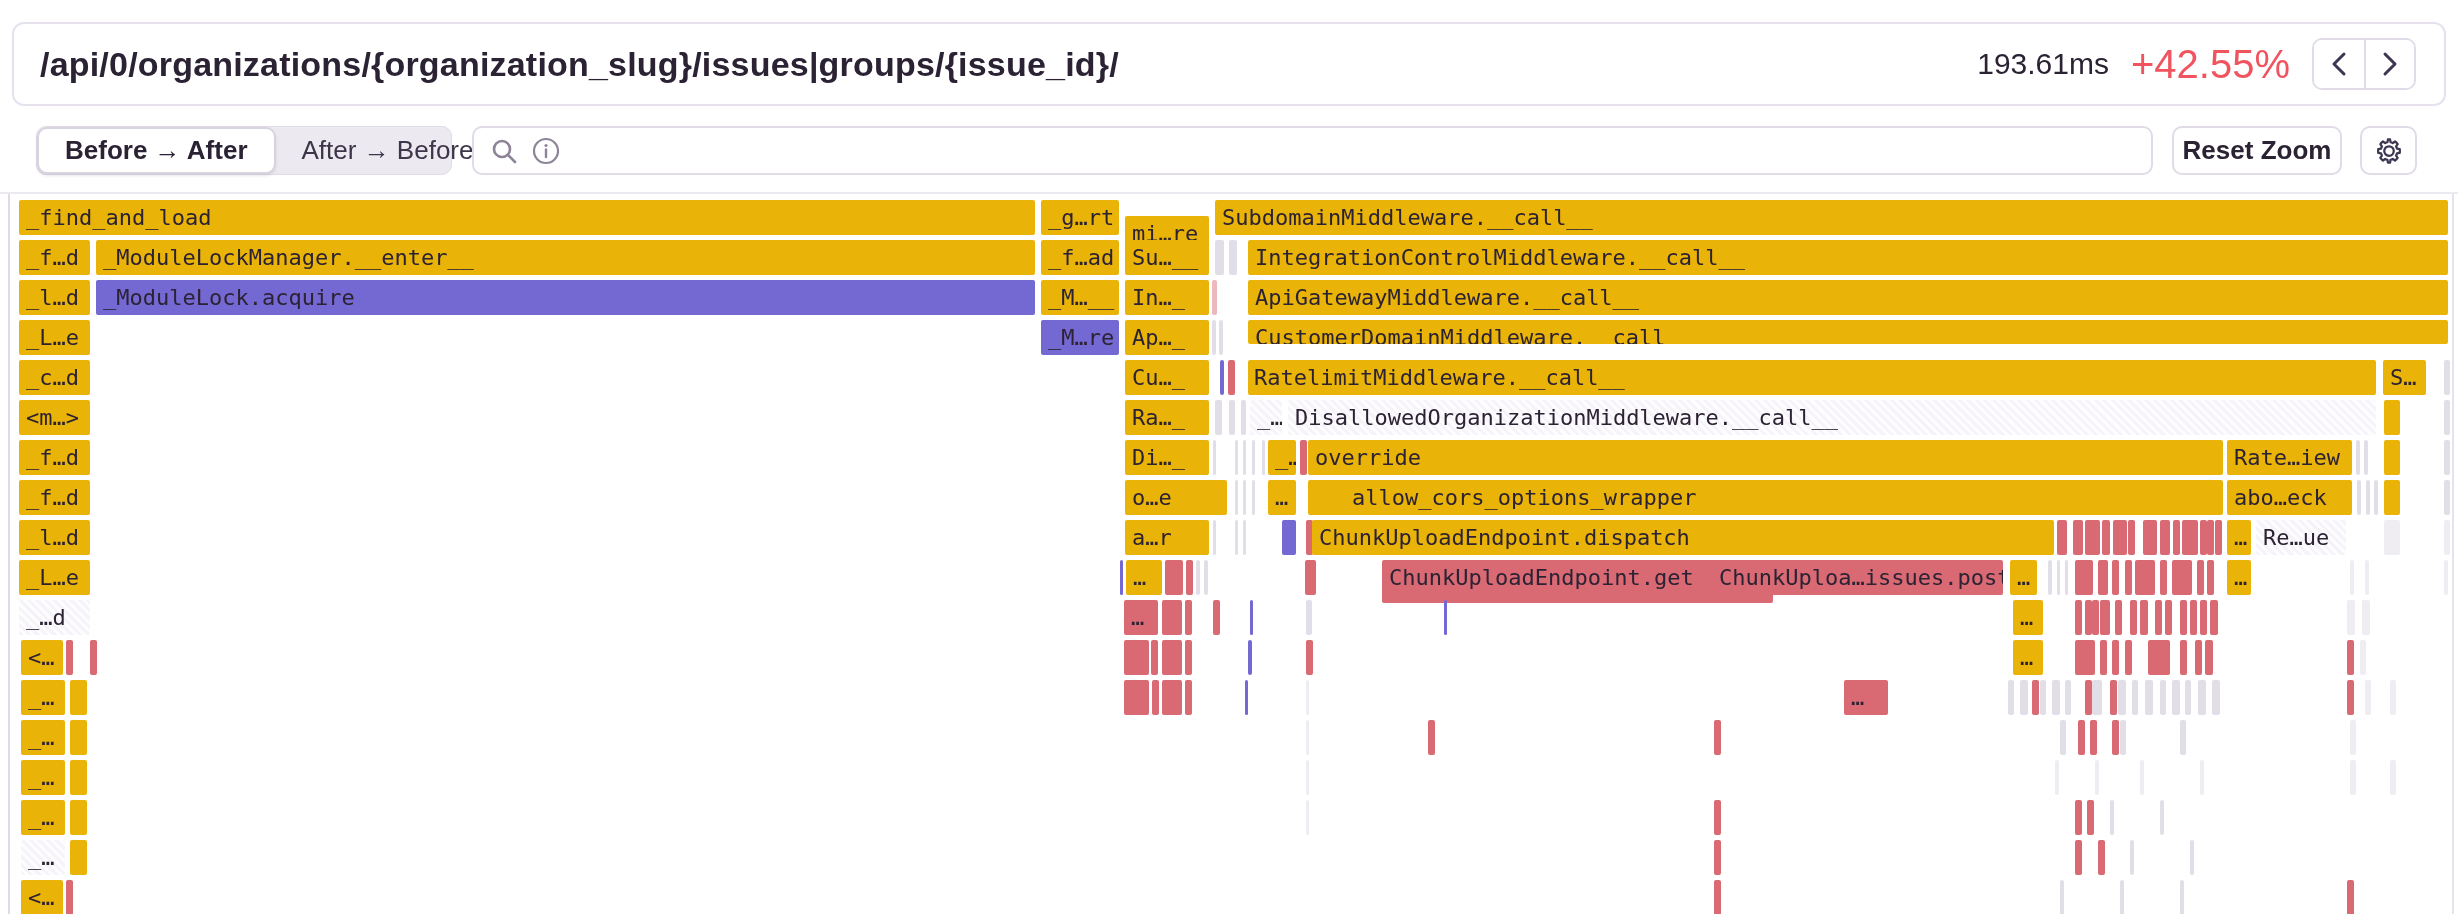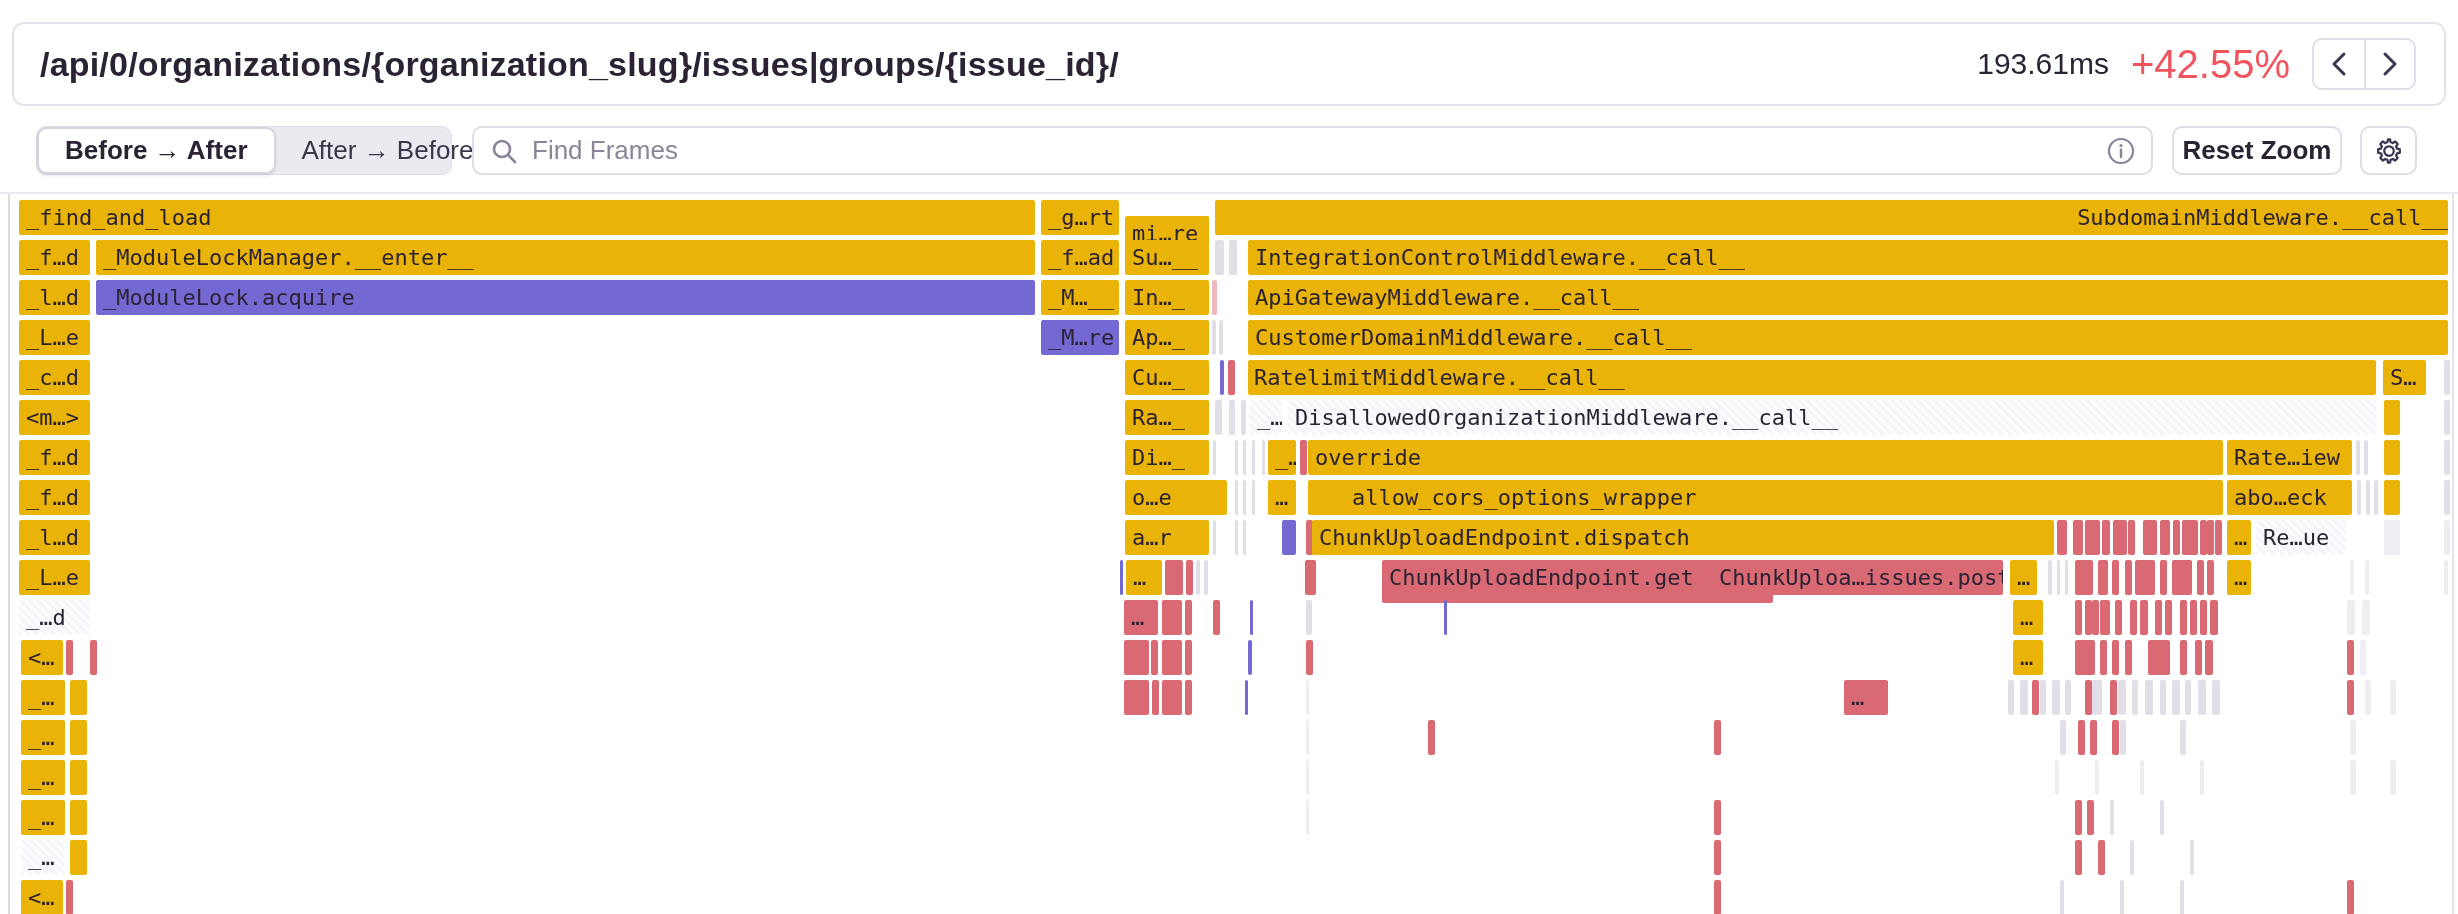--- a/index.html
+++ b/index.html
@@ -96,21 +96,20 @@
       <div class="seg-btn active">Before → After</div>
       <div class="seg-btn">After → Before</div>
     </div>
     <div class="search-box">
       <span class="icon">
         <svg width="28" height="28" viewBox="0 0 28 28">
             <circle cx="12" cy="12" r="8" fill="none" stroke="#8d8499" stroke-width="2.6"></circle>
             <line x1="18" y1="18" x2="25" y2="25" stroke="#8d8499" stroke-width="2.6" stroke-linecap="round"></line>
           </svg>
       </span>
-      <input class="search-input" type="text" placeholder="Find Frames" style="">
       <span class="icon">
         <svg width="28" height="28" viewBox="0 0 28 28">
             <circle cx="14" cy="14" r="12" fill="none" stroke="#8d8499" stroke-width="2.2"></circle>
             <circle cx="14" cy="8.5" r="1.6" fill="#8d8499"></circle>
             <line x1="14" y1="12.5" x2="14" y2="20" stroke="#8d8499" stroke-width="2.4" stroke-linecap="round"></line>
           </svg>
       </span>
     </div>
     <button class="btn reset-zoom">Reset Zoom</button>
     <button class="btn gear-btn">
@@ -123,40 +122,40 @@
   </div>
 
   <div class="fg-topline"></div>
   <div class="fg-leftline"></div>
   <div class="fg-rightline"></div>
 
   <div class="flamegraph">
       <div class="frame g" style="left: 19px; top: 200px; width: 1016px; height: 35px;">_find_and_load</div>
       <div class="frame g" style="left: 1041px; top: 200px; width: 78px; height: 35px;">_g…rt</div>
       <div class="frame g" style="left: 1125px; top: 216px; width: 84px; height: 35px;">mi…re</div>
-      <div class="frame g" style="left: 1215px; top: 200px; width: 1233px; height: 35px; text-align: right;">SubdomainMiddleware.__call__</div>
+      <div class="frame g" style="left: 1215px; top: 200px; width: 1233px; height: 35px;">SubdomainMiddleware.__call__</div>
       <div class="frame g" style="left: 19px; top: 240px; width: 71px; height: 35px;">_f…d</div>
       <div class="frame g" style="left: 96px; top: 240px; width: 939px; height: 35px;">_ModuleLockManager.__enter__</div>
       <div class="frame g" style="left: 1041px; top: 240px; width: 78px; height: 35px;">_f…ad</div>
       <div class="frame g" style="left: 1125px; top: 240px; width: 84px; height: 35px;">Su…__</div>
       <div class="frame s" style="left: 1215px; top: 240px; width: 9px; height: 35px;"></div>
       <div class="frame s" style="left: 1229px; top: 240px; width: 8px; height: 35px;"></div>
       <div class="frame g" style="left: 1248px; top: 240px; width: 1200px; height: 35px;">IntegrationControlMiddleware.__call__</div>
       <div class="frame g" style="left: 19px; top: 280px; width: 71px; height: 35px;">_l…d</div>
       <div class="frame p" style="left: 96px; top: 280px; width: 939px; height: 35px;">_ModuleLock.acquire</div>
       <div class="frame g" style="left: 1041px; top: 280px; width: 78px; height: 35px;">_M…__</div>
       <div class="frame g" style="left: 1125px; top: 280px; width: 84px; height: 35px;">In…_</div>
       <div class="frame lr" style="left: 1212px; top: 280px; width: 5px; height: 35px;"></div>
       <div class="frame g" style="left: 1248px; top: 280px; width: 1200px; height: 35px;">ApiGatewayMiddleware.__call__</div>
       <div class="frame g" style="left: 19px; top: 320px; width: 71px; height: 35px;">_L…e</div>
       <div class="frame p" style="left: 1041px; top: 320px; width: 78px; height: 35px;">_M…re</div>
       <div class="frame g" style="left: 1125px; top: 320px; width: 84px; height: 35px;">Ap…_</div>
       <div class="frame s" style="left: 1212px; top: 320px; width: 4px; height: 35px;"></div>
       <div class="frame s" style="left: 1219px; top: 320px; width: 4px; height: 35px;"></div>
-      <div class="frame g" style="left: 1248px; top: 320px; width: 1200px; height: 35px;">CustomerDomainMiddleware.__call__</div>
+      <div class="frame g" style="left: 1248px; top: 320px; width: 1200px; height: 24px;">CustomerDomainMiddleware.__call__</div>
       <div class="frame g" style="left: 19px; top: 360px; width: 71px; height: 35px;">_c…d</div>
       <div class="frame g" style="left: 1125px; top: 360px; width: 84px; height: 35px;">Cu…_</div>
       <div class="frame ps" style="left: 1220px; top: 360px; width: 4px; height: 35px;"></div>
       <div class="frame r" style="left: 1228px; top: 360px; width: 4px; height: 35px;"></div>
       <div class="frame g" style="left: 1248px; top: 360px; width: 1128px; height: 35px; padding-left: 6px;">RatelimitMiddleware.__call__</div>
       <div class="frame g" style="left: 2383px; top: 360px; width: 43px; height: 35px;">S…</div>
       <div class="frame s" style="left: 2444px; top: 360px; width: 6px; height: 35px;"></div>
       <div class="frame g" style="left: 19px; top: 400px; width: 71px; height: 35px;">&lt;m…&gt;</div>
       <div class="frame g" style="left: 1125px; top: 400px; width: 84px; height: 35px;">Ra…_</div>
       <div class="frame s" style="left: 1215px; top: 400px; width: 7px; height: 35px;"></div>

